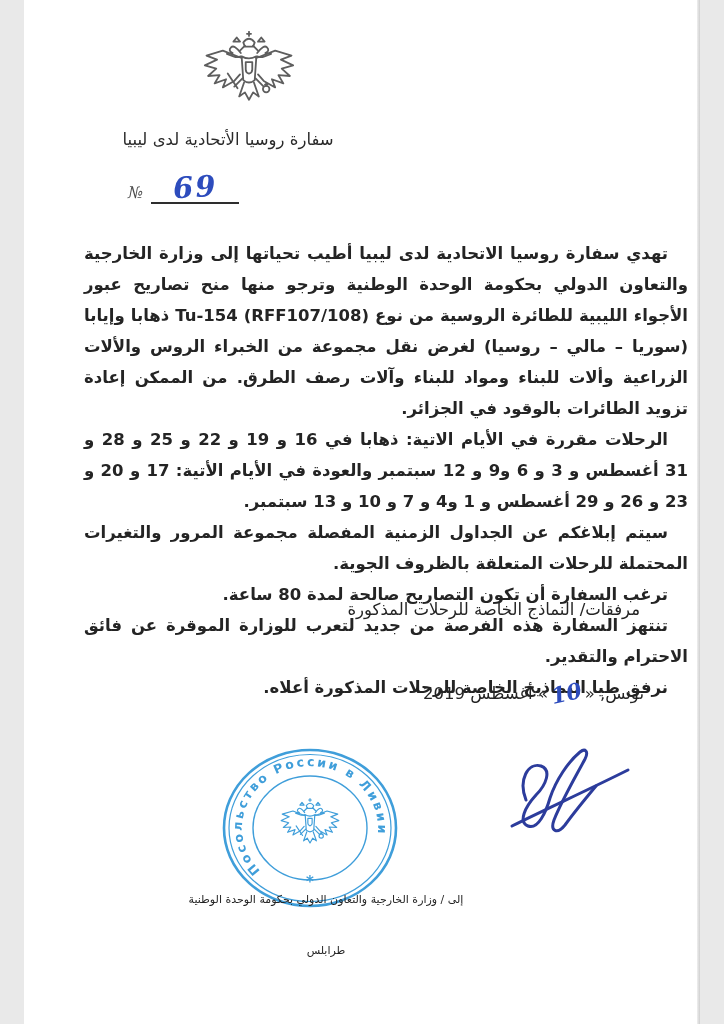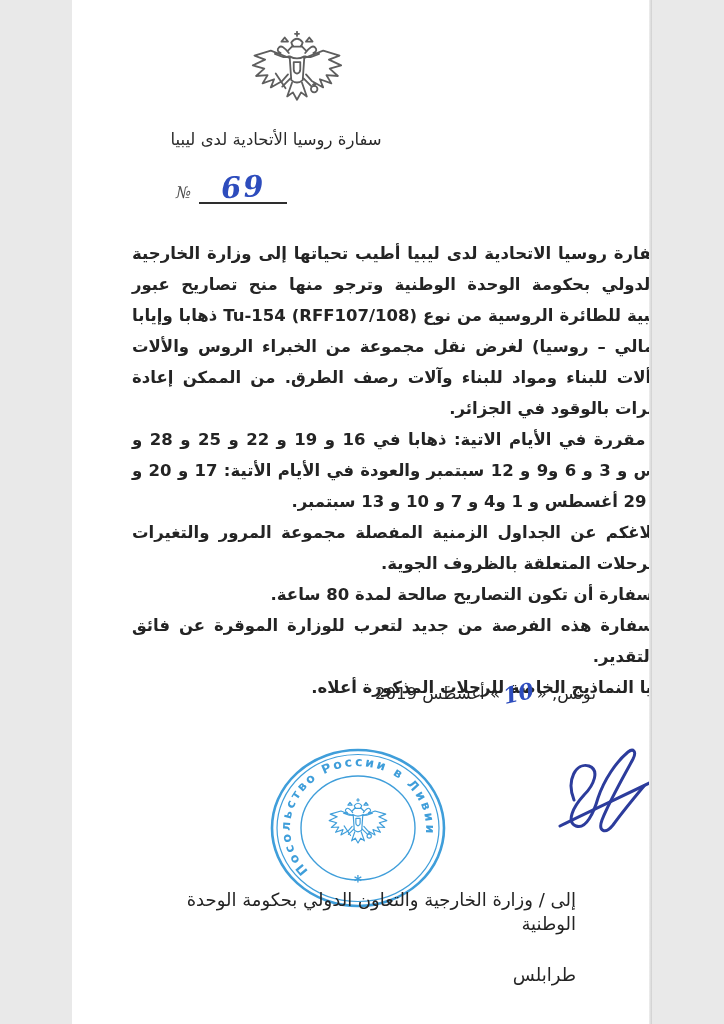--- a/index.html
+++ b/index.html
@@ -1,17 +1,17 @@
 <!DOCTYPE html>
 <html lang="ar"><head>
 <meta charset="utf-8">
 <style>
   html,body{margin:0;padding:0;background:#e9e9e9;}
   .page{
-    position:relative;width:580px;height:1024px;margin:0 auto;
+    position:relative;width:676px;height:1024px;margin:0 auto;
     background:#ffffff;overflow:hidden;
     font-family:"DejaVu Sans",sans-serif;color:#262626;
   }
   .page::after{ 
     content:'';position:absolute;top:0;right:0;width:3px;height:100%;
     background:linear-gradient(to left,#cfcfcf,#efefef);
   }
   .coat-of-arms{position:absolute;left:162px;top:31px;width:126px;height:90px;color:#5e5e5e;}
   .embassy-name{
     position:absolute;left:58px;top:130px;width:292px;text-align:center;
@@ -40,22 +40,22 @@
   }
   .dateline{
     position:absolute;right:56px;top:681px;direction:rtl;white-space:nowrap;
     font-size:16.5px;color:#242424;
   }
   .stamp{position:absolute;left:197px;top:746px;color:#3f9eda;}
   .stamp-ring-text{font-family:"DejaVu Sans",sans-serif;font-size:12.5px;font-weight:bold;letter-spacing:2.4px;fill:#3f9eda;}
   .stamp-star{font-size:15px;font-weight:bold;fill:#3f9eda;}
   .signature{position:absolute;left:472px;top:740px;color:#2c3c9c;}
   .addressee{
-    position:absolute;left:100px;top:888px;width:404px;text-align:right;
-    direction:rtl;font-size:18px;line-height:24px;color:#242424;
+    position:absolute;left:100px;top:888px;width:404px;text-align:center;
+    direction:rtl;font-size:11px;line-height:24px;color:#242424;
   }
   .addressee .city{display:block;margin-top:27px;}
 </style>
 </head>
 <body>
 
 <svg width="0" height="0" style="position:absolute" aria-hidden="true">
   <symbol id="eagle" viewBox="0 0 120 110">
     <g fill="none" stroke="currentColor" stroke-width="2.2" stroke-linejoin="round" stroke-linecap="round">
       <path d="M60 1 v5 M57.5 3.5 h5"></path>
@@ -94,20 +94,21 @@
 
   <div class="body-text">
     <p>تهدي سفارة روسيا الاتحادية لدى ليبيا أطيب تحياتها إلى وزارة الخارجية والتعاون الدولي بحكومة الوحدة الوطنية وترجو منها منح تصاريح عبور الأجواء الليبية للطائرة الروسية من نوع Tu-154 (RFF107/108) ذهابا وإيابا (سوريا – مالي – روسيا) لغرض نقل مجموعة من الخبراء الروس والألات الزراعية وألات للبناء ومواد للبناء وآلات رصف الطرق. من الممكن إعادة تزويد الطائرات بالوقود في الجزائر.</p>
     <p>الرحلات مقررة في الأيام الاتية: ذهابا في 16 و 19 و 22 و 25 و 28 و 31 أغسطس و 3 و 6 و9 و 12 سبتمبر والعودة في الأيام الأتية: 17 و 20 و 23 و 26 و 29 أغسطس و 1 و4 و 7 و 10 و 13 سبتمبر.</p>
     <p>سيتم إبلاغكم عن الجداول الزمنية المفصلة مجموعة المرور والتغيرات المحتملة للرحلات المتعلقة بالظروف الجوية.</p>
     <p>ترغب السفارة أن تكون التصاريح صالحة لمدة 80 ساعة.</p>
     <p>تنتهز السفارة هذه الفرصة من جديد لتعرب للوزارة الموقرة عن فائق الاحترام والتقدير.</p>
     <p>نرفق طيا النماذيج الخاصة للرحلات المذكورة أعلاه.</p>
   </div>
 
+  <div class="attachments">مرفقات/ النماذج الخاصة للرحلات المذكورة</div>
 
   <div class="dateline"><span>تونس, «</span><span class="hand hand-10">10</span><span>» أغسطس 2019</span></div>
 
   <svg class="stamp" width="178" height="166" viewBox="0 0 178 166">
     <ellipse cx="89" cy="82" rx="86" ry="78" fill="none" stroke="currentColor" stroke-width="2.6"></ellipse>
     <ellipse cx="89" cy="82" rx="81" ry="73.5" fill="none" stroke="currentColor" stroke-width="1.2"></ellipse>
     <ellipse cx="89" cy="82" rx="57" ry="52" fill="none" stroke="currentColor" stroke-width="1.4"></ellipse>
     <defs>
       <path id="stamp-text-arc" d="M41,126 A68,62 0 1 1 137,126" fill="none"></path>
     </defs>

